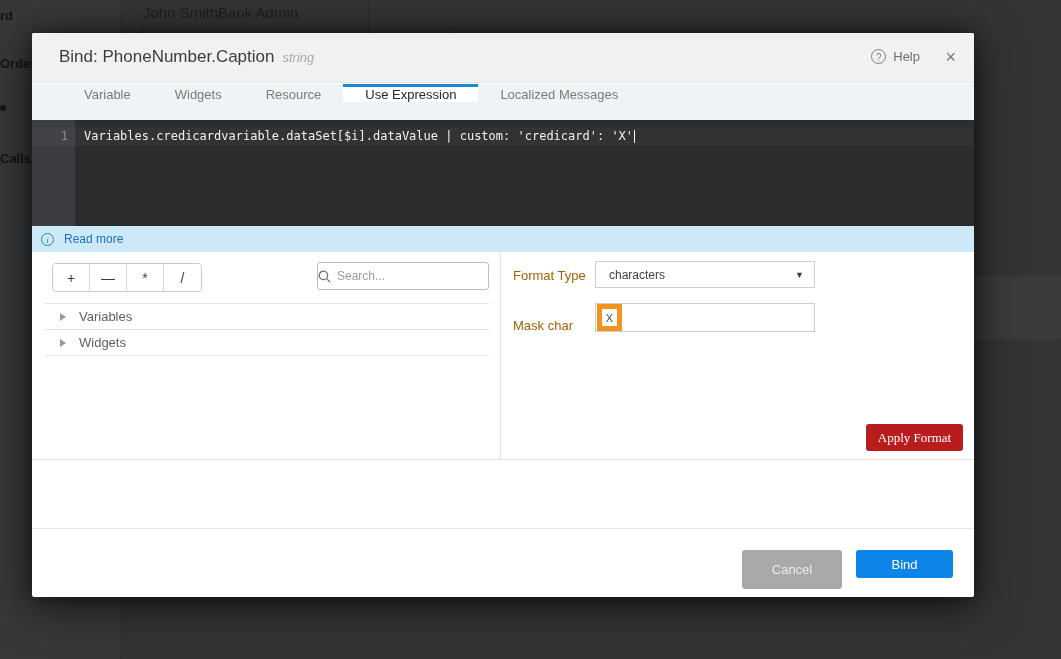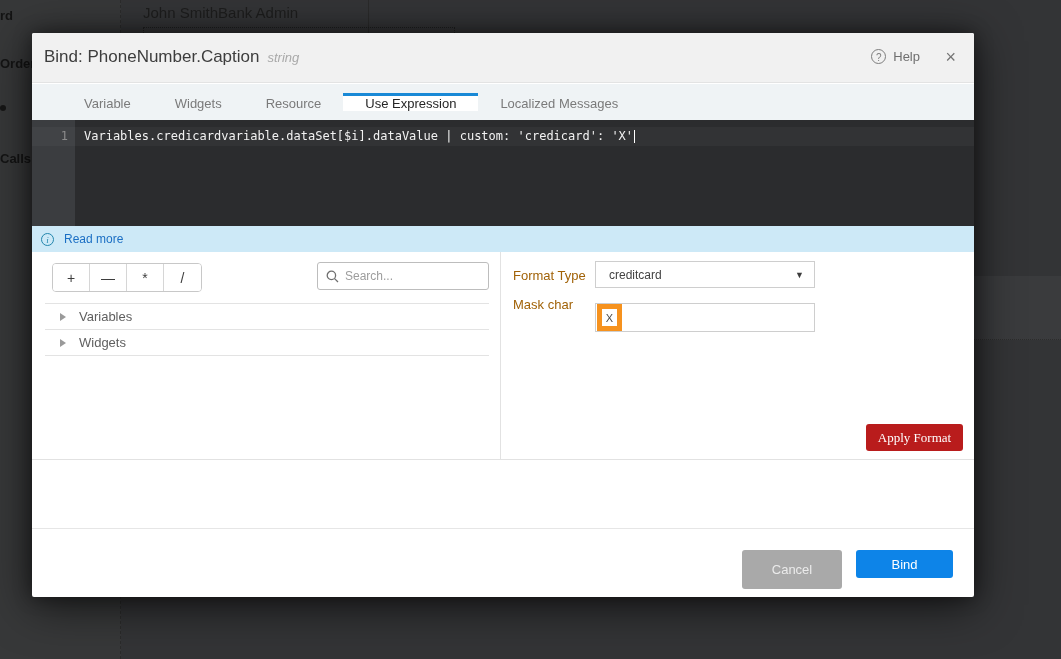--- a/index.html
+++ b/index.html
@@ -15,29 +15,29 @@
   .bg-header-title { position: absolute; left: 143px; top: 4px; font-size: 15px; color: #1d1d1d; }
   .bg-dotted-input { position: absolute; left: 143px; top: 27px; width: 312px; height: 24px; border: 1px dotted #1f1f1f; }
   .bg-right-band { position: absolute; left: 974px; top: 276px; width: 87px; height: 64px; background: #3a3b3d; border-bottom: 1px dotted #2c2c2c; }
 
   
   .modal { position: absolute; left: 32px; top: 33px; width: 942px; height: 564px; background: #fff;
            border-radius: 2px; box-shadow: 0 8px 46px rgba(0,0,0,0.65), 0 0 18px rgba(0,0,0,0.4); }
 
   .titlebar { position: absolute; left: 0; top: 0; width: 100%; height: 50px; background: #f1f1f1;
               border-bottom: 1px solid #e3e3e3; border-radius: 2px 2px 0 0; }
-  .title { position: absolute; left: 12px; top: 14px; font-size: 17px; color: #3d3d3d; }
+  .title { position: absolute; left: 27px; top: 14px; font-size: 17px; color: #3d3d3d; }
   .title-type { font-size: 13px; color: #a9a9a9; font-style: italic; font-weight: normal; margin-left: 8px; }
   .help-wrap { position: absolute; right: 54px; top: 16px; display: flex; align-items: center; gap: 7px; cursor: pointer; }
   .help-circle { width: 15px; height: 15px; border: 1.4px solid #7d7d7d; border-radius: 50%; color: #7d7d7d;
                  font-size: 10px; line-height: 15px; text-align: center; display: inline-block; }
   .help-text { font-size: 13px; color: #6f6f6f; }
   .close-x { position: absolute; right: 18px; top: 15px; font-size: 18px; color: #757575; cursor: pointer; line-height: 18px; }
 
-  .tabbar { position: absolute; left: 0; top: 51px; width: 100%; height: 36px; background: #eff3f5; display: flex; align-items: center; padding-left: 30px; }
+  .tabbar { position: absolute; left: 0; top: 51px; width: 100%; height: 36px; background: #eff3f5; display: flex; align-items: flex-start; padding-left: 30px; }
   .tab { display: flex; align-items: center; padding: 0 22px; font-size: 13px; color: #7a7a7a; cursor: pointer; border-top: 3px solid transparent; }
   .tab.active { background: #fff; color: #262626; border-top: 3px solid #1989d6; }
 
   .editor { position: absolute; left: 0; top: 87px; width: 100%; height: 106px; background: #2b2c2e; }
   .gutter { position: absolute; left: 0; top: 0; width: 43px; height: 100%; background: #3b3d40; }
   .active-line { position: absolute; left: 0; top: 7px; width: 100%; height: 19px; background: rgba(255,255,255,0.035); }
   .line-number { position: absolute; left: 0; top: 9px; width: 36px; text-align: right; font-family: "DejaVu Sans Mono", monospace; font-size: 12px; color: #8b8b8b; }
   .code-line { position: absolute; left: 52px; top: 9px; font-family: "DejaVu Sans Mono", monospace; font-size: 12px; color: #f2f2f2; white-space: pre; }
   .caret { display: inline-block; width: 1px; height: 13px; background: #fff; vertical-align: text-bottom; margin-left: 1px; }
 
@@ -48,21 +48,21 @@
   .info-link { font-size: 12px; color: #1b6fc4; margin-left: 4px; cursor: pointer; }
 
   .content { position: absolute; left: 0; top: 219px; width: 100%; height: 208px; background: #fff; border-bottom: 1px solid #e2e2e2; }
   .v-divider { position: absolute; left: 468px; top: 0; width: 1px; height: 100%; background: #e2e2e2; }
 
   
   .op-group { position: absolute; left: 20px; top: 11px; display: flex; border: 1px solid #c8c8c8; border-radius: 4px; overflow: hidden; background: #fff; }
   .op-btn { width: 37px; height: 27px; border: none; background: #fff; font-size: 14px; color: #3d3d3d; cursor: pointer; border-right: 1px solid #d6d6d6; }
   .op-btn:last-child { border-right: none; }
   .search-box { position: absolute; left: 285px; top: 10px; width: 172px; height: 28px; border: 1px solid #bdbdbd; border-radius: 3px;
-                display: flex; align-items: center; padding: 0 8px; background: #fff; }
+                display: flex; align-items: center; padding: 0 0; background: #fff; }
   .search-box input { border: none; outline: none; font-size: 12px; color: #555; width: 100%; font-family: "Liberation Sans", sans-serif; background: transparent; }
   .search-box input::placeholder { color: #9d9d9d; }
   .search-glyph { flex: 0 0 auto; margin-right: 6px; display: inline-flex; }
   .tree { position: absolute; left: 13px; top: 51px; width: 444px; }
   .tree-row { height: 26px; border-top: 1px solid #e3e3e3; display: flex; align-items: center; padding-left: 15px; cursor: pointer; }
   .tree:after { content: ""; display: block; border-top: 1px solid #e3e3e3; }
   .tree-arrow { width: 0; height: 0; border-left: 6px solid #9a9a9a; border-top: 4px solid transparent; border-bottom: 4px solid transparent; margin-right: 13px; }
   .tree-label { font-size: 13px; color: #5f5f5f; }
 
   
@@ -159,25 +159,25 @@
           <span class="tree-label">Variables</span>
         </div>
         <div class="tree-row">
           <span class="tree-arrow"></span>
           <span class="tree-label">Widgets</span>
         </div>
       </div>
 
       <div class="fmt-label" style="top:16px;">Format Type</div>
       <div class="fmt-select">
-        <span class="fmt-select-value">creditcard</span>
+        <span class="fmt-select-value">characters</span>
         <span class="select-caret">▼</span>
       </div>
 
-      <div class="fmt-label" style="top:45px;">Mask char</div>
+      <div class="fmt-label" style="top:66px;">Mask char</div>
       <div class="mask-input">
         <span class="mask-highlight">
           <span class="mask-char-box">X</span>
         </span>
       </div>
 
       <button class="apply-btn">Apply Format</button>
     </div>
 
     <div class="footer">

